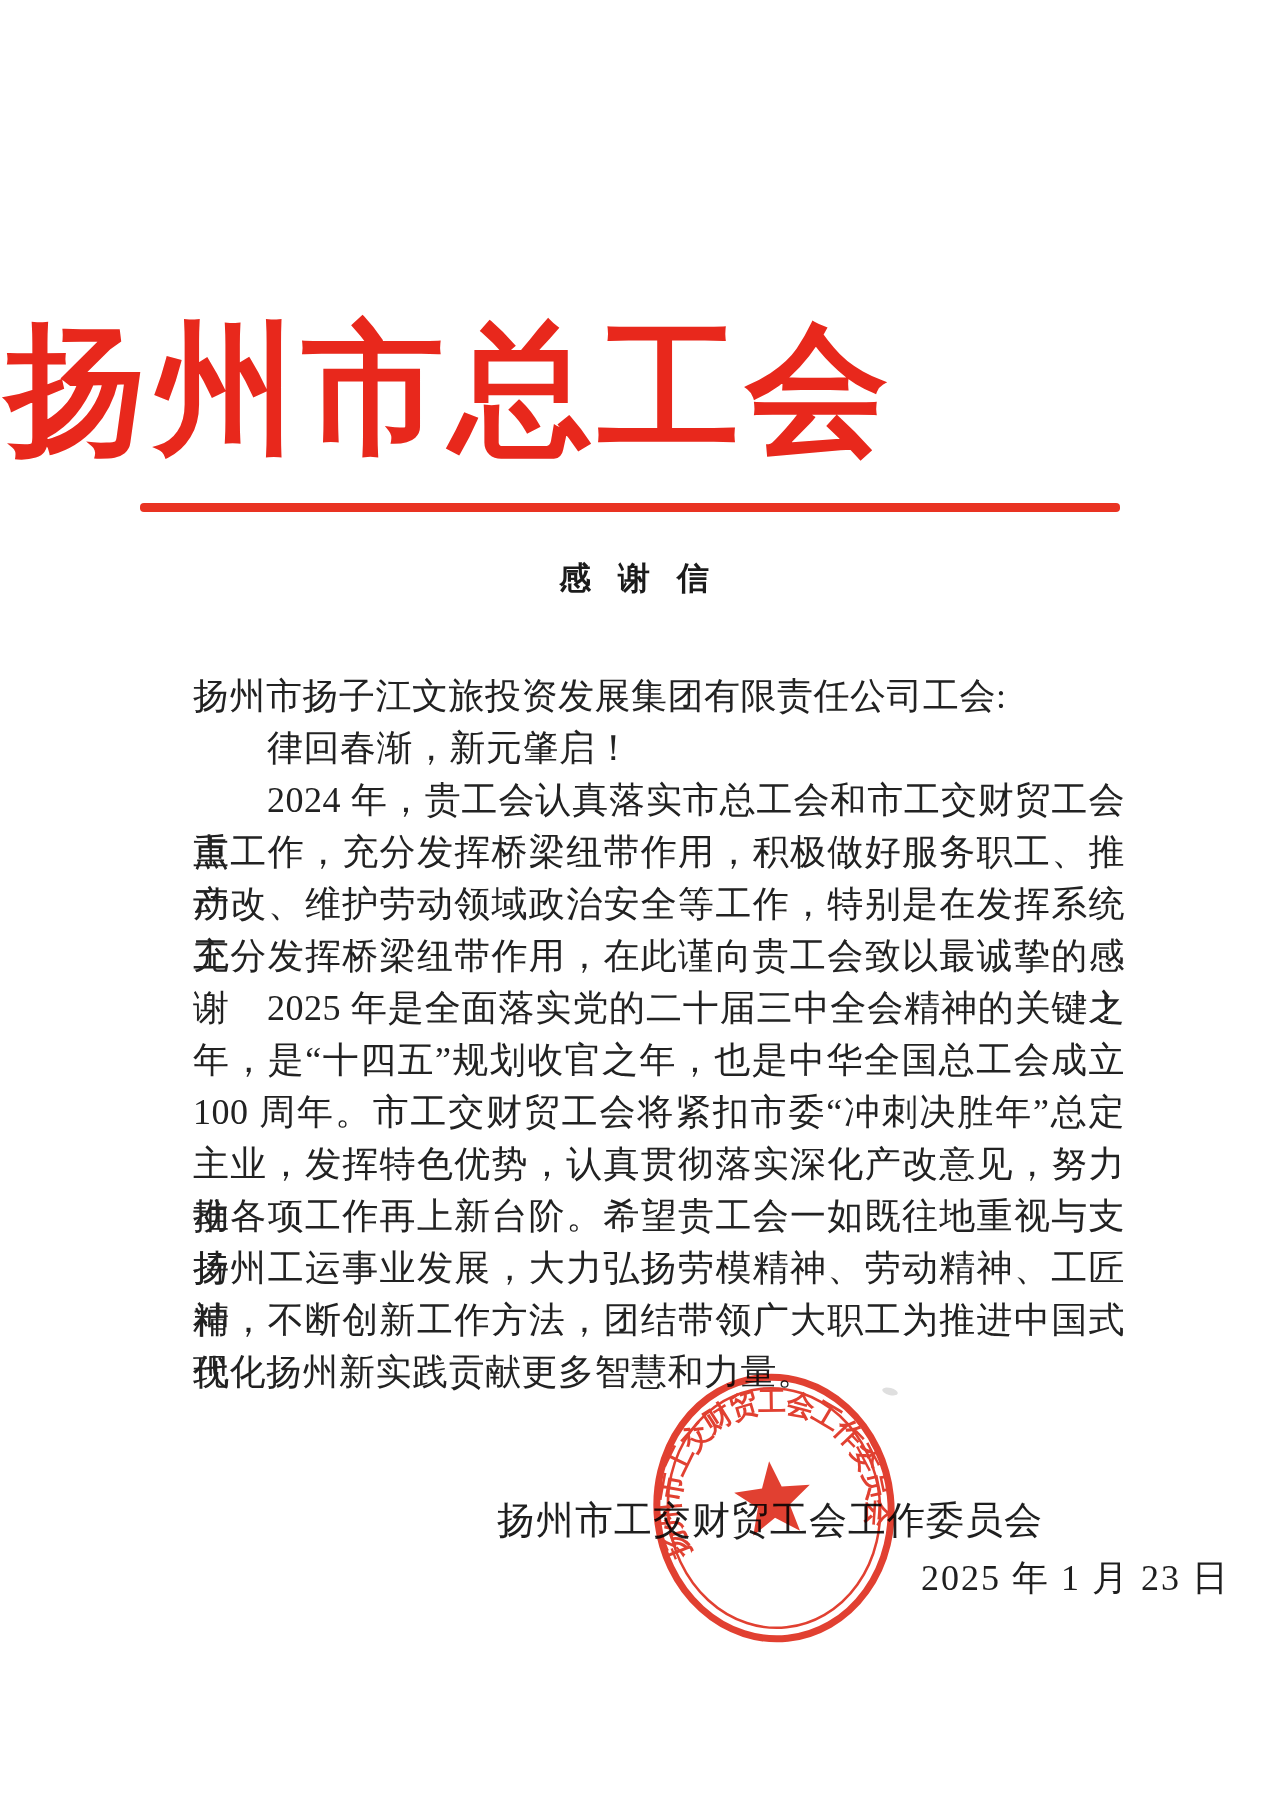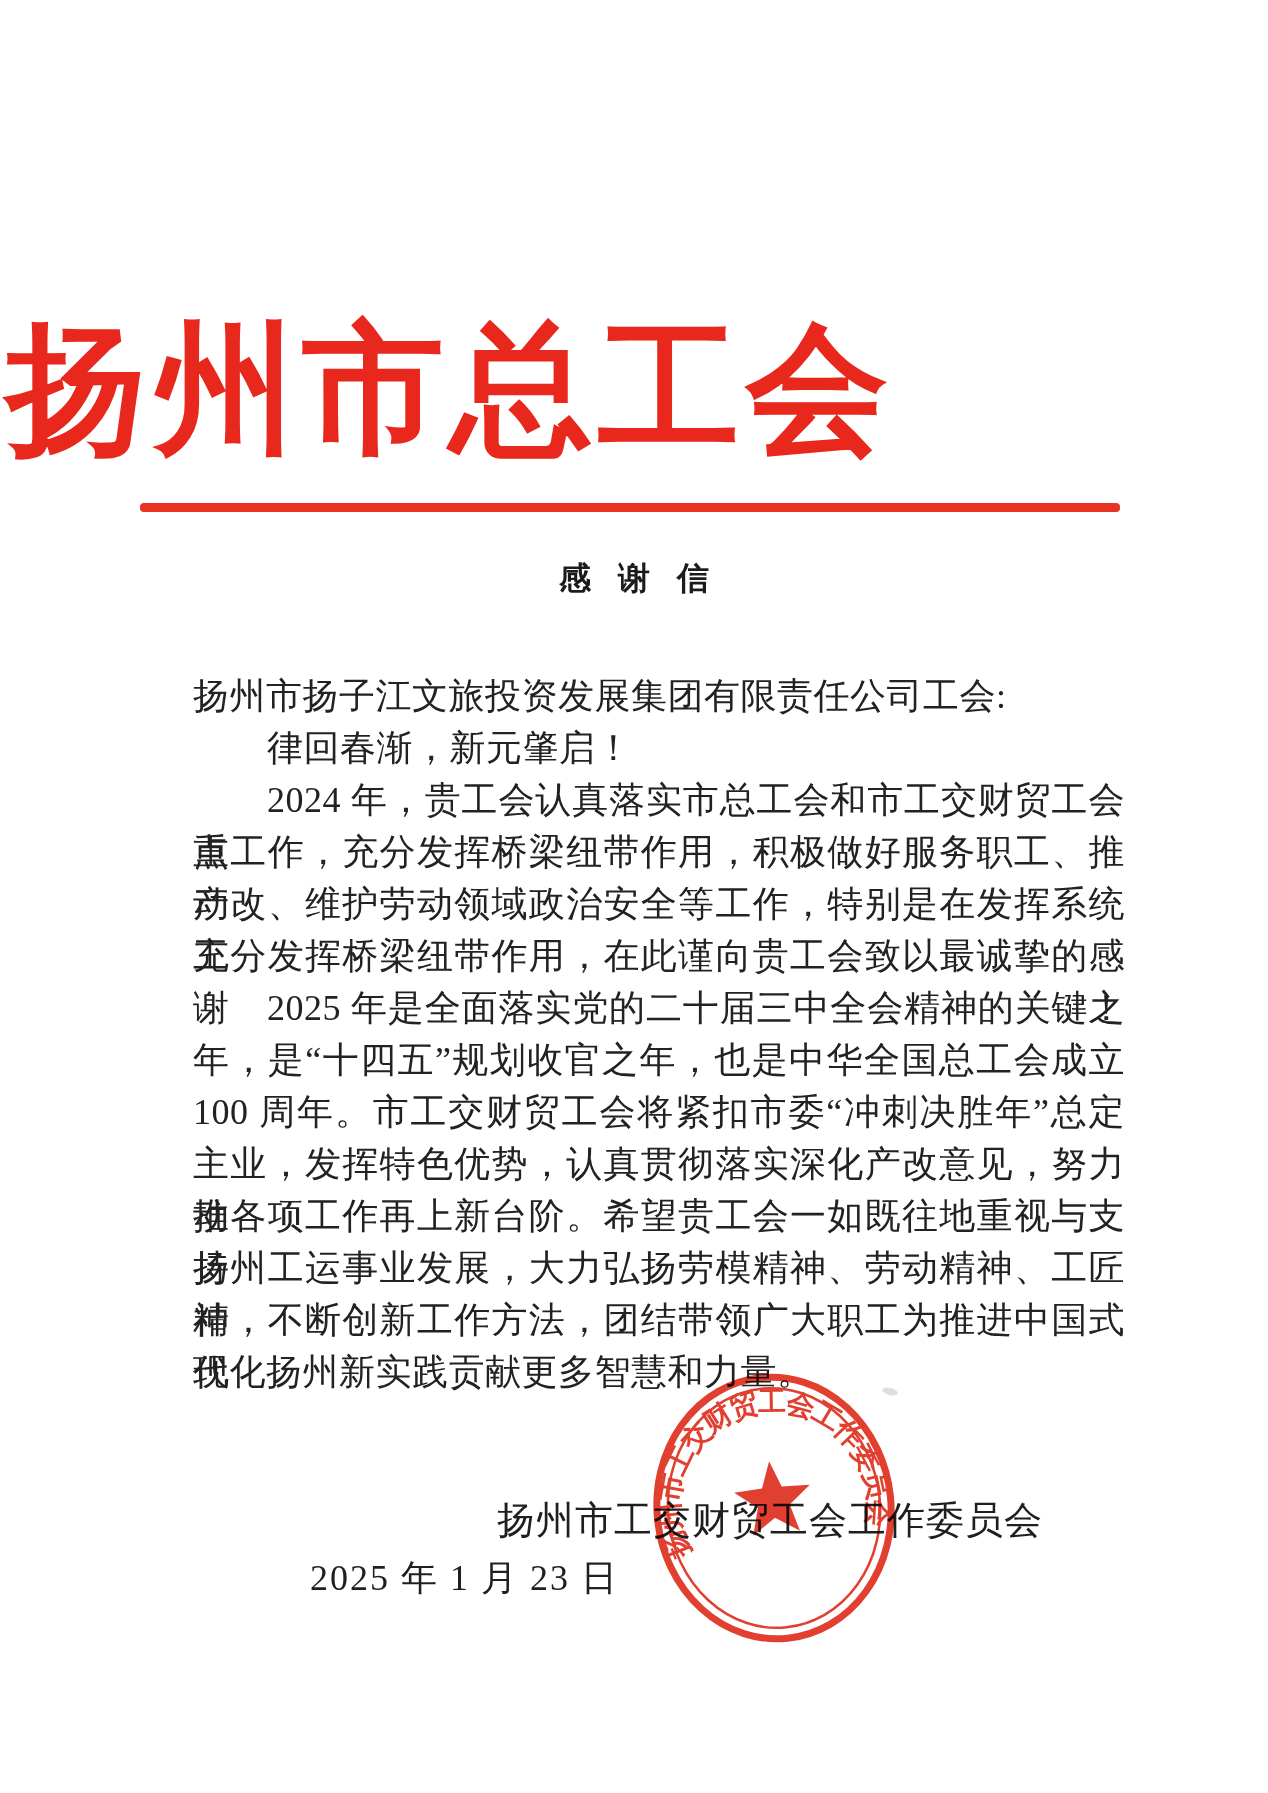--- a/index.html
+++ b/index.html
@@ -33,21 +33,21 @@
   .ln { height:52px; white-space:nowrap; }
   .ln.fill { white-space:normal; text-align:justify; text-align-last:justify; }
   .ln.indent { text-indent:74px; }
   .signature {
     position:absolute; top:1494px; left:310px; width:920px; height:52px;
     line-height:52px; text-align:center; font-size:38px; color:#1f1f1f;
     letter-spacing:1px; white-space:nowrap;
   }
   .date {
     position:absolute; top:1552px; left:310px; width:920px; height:52px;
-    line-height:52px; text-align:left; font-size:36px; color:#1f1f1f;
+    line-height:52px; text-align:right; font-size:36px; color:#1f1f1f;
     letter-spacing:2px; white-space:nowrap;
   }
   .seal {
     position:absolute; left:644px; top:1368px; width:260px; height:280px;
     mix-blend-mode:multiply; opacity:0.9;
   }
   .seal text {
     font-family:"Liberation Serif","DejaVu Serif",serif;
     font-weight:700;
   }

